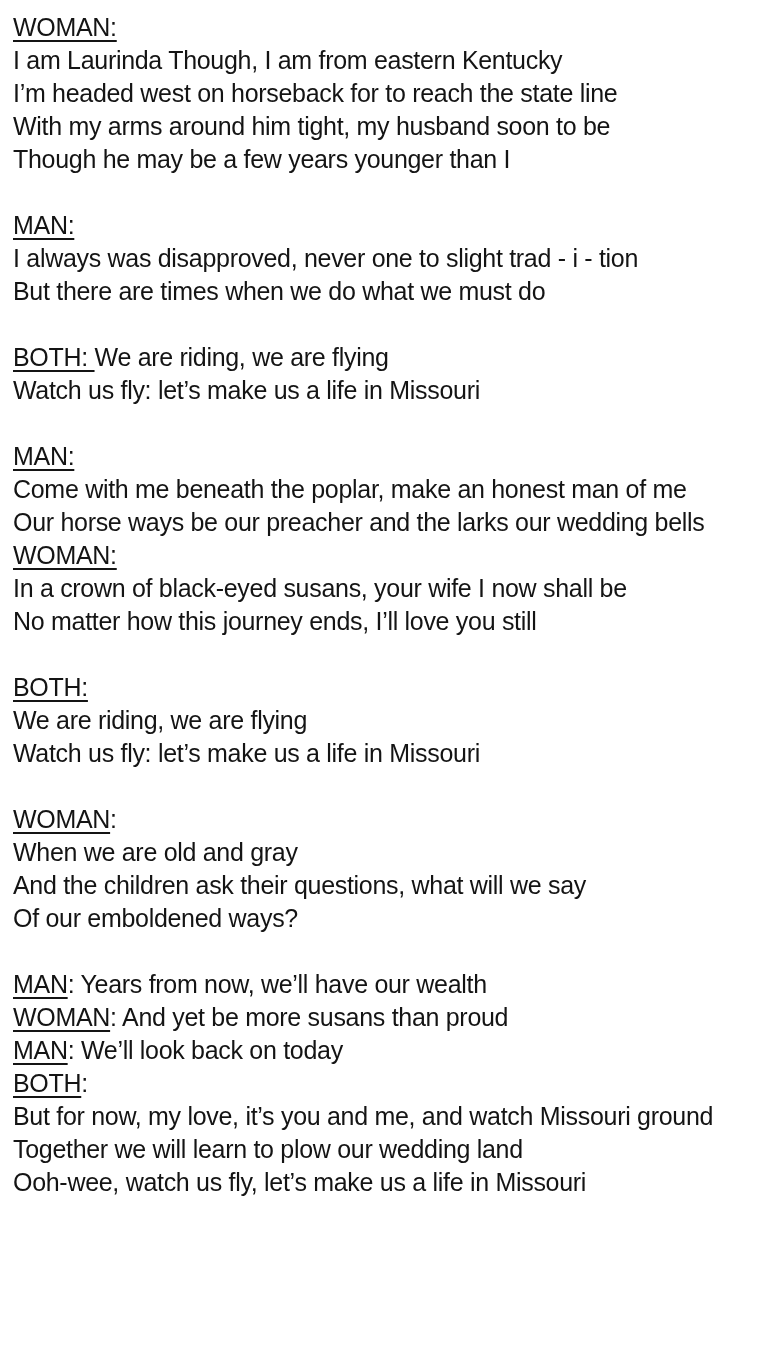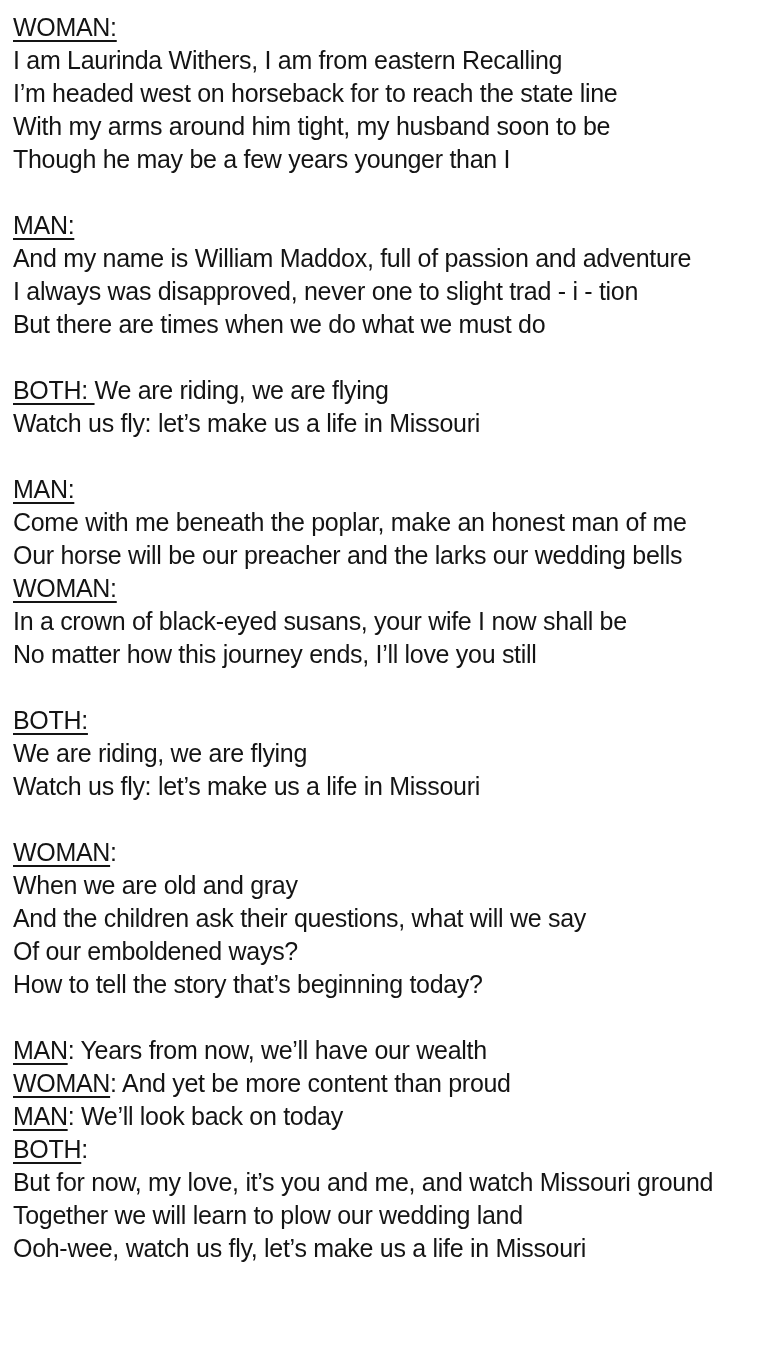--- a/index.html
+++ b/index.html
@@ -34,58 +34,56 @@
     text-underline-offset: 4px;
   }
 </style>
 </head>
 <body>
 
 <main class="sheet">
   <div id="lyrics-root">
       <section class="block">
         <div class="line"><span class="seg-u">WOMAN:</span></div>
-        <div class="line"><span class="seg">I am Laurinda Withers, I am from eastern Recalling</span></div>
+        <div class="line"><span class="seg">I am Laurinda Though, I am from eastern Kentucky</span></div>
         <div class="line"><span class="seg">I’m headed west on horseback for to reach the state line</span></div>
         <div class="line"><span class="seg">With my arms around him tight, my husband soon to be</span></div>
         <div class="line"><span class="seg">Though he may be a few years younger than I</span></div>
       </section>
       <section class="block">
         <div class="line"><span class="seg-u">MAN:</span></div>
-        <div class="line"><span class="seg">And my name is William Maddox, full of passion and adventure</span></div>
         <div class="line"><span class="seg">I always was disapproved, never one to slight trad - i - tion</span></div>
         <div class="line"><span class="seg">But there are times when we do what we must do</span></div>
       </section>
       <section class="block">
         <div class="line"><span class="seg-u">BOTH: </span><span class="seg">We are riding, we are flying</span></div>
         <div class="line"><span class="seg">Watch us fly: let’s make us a life in Missouri</span></div>
       </section>
       <section class="block">
         <div class="line"><span class="seg-u">MAN:</span></div>
         <div class="line"><span class="seg">Come with me beneath the poplar, make an honest man of me</span></div>
-        <div class="line"><span class="seg">Our horse will be our preacher and the larks our wedding bells</span></div>
+        <div class="line"><span class="seg">Our horse ways be our preacher and the larks our wedding bells</span></div>
         <div class="line"><span class="seg-u">WOMAN:</span></div>
         <div class="line"><span class="seg">In a crown of black-eyed susans, your wife I now shall be</span></div>
         <div class="line"><span class="seg">No matter how this journey ends, I’ll love you still</span></div>
       </section>
       <section class="block">
         <div class="line"><span class="seg-u">BOTH:</span></div>
         <div class="line"><span class="seg">We are riding, we are flying</span></div>
         <div class="line"><span class="seg">Watch us fly: let’s make us a life in Missouri</span></div>
       </section>
       <section class="block">
         <div class="line"><span class="seg-u">WOMAN</span><span class="seg">:</span></div>
         <div class="line"><span class="seg">When we are old and gray</span></div>
         <div class="line"><span class="seg">And the children ask their questions, what will we say</span></div>
         <div class="line"><span class="seg">Of our emboldened ways?</span></div>
-        <div class="line"><span class="seg">How to tell the story that’s beginning today?</span></div>
       </section>
       <section class="block">
         <div class="line"><span class="seg-u">MAN</span><span class="seg">: Years from now, we’ll have our wealth</span></div>
-        <div class="line"><span class="seg-u">WOMAN</span><span class="seg">: And yet be more content than proud</span></div>
+        <div class="line"><span class="seg-u">WOMAN</span><span class="seg">: And yet be more susans than proud</span></div>
         <div class="line"><span class="seg-u">MAN</span><span class="seg">: We’ll look back on today</span></div>
         <div class="line"><span class="seg-u">BOTH</span><span class="seg">:</span></div>
         <div class="line"><span class="seg">But for now, my love, it’s you and me, and watch Missouri ground</span></div>
         <div class="line"><span class="seg">Together we will learn to plow our wedding land</span></div>
         <div class="line"><span class="seg">Ooh-wee, watch us fly, let’s make us a life in Missouri</span></div>
       </section>
     </div>
 </main>
 
 </body></html>

